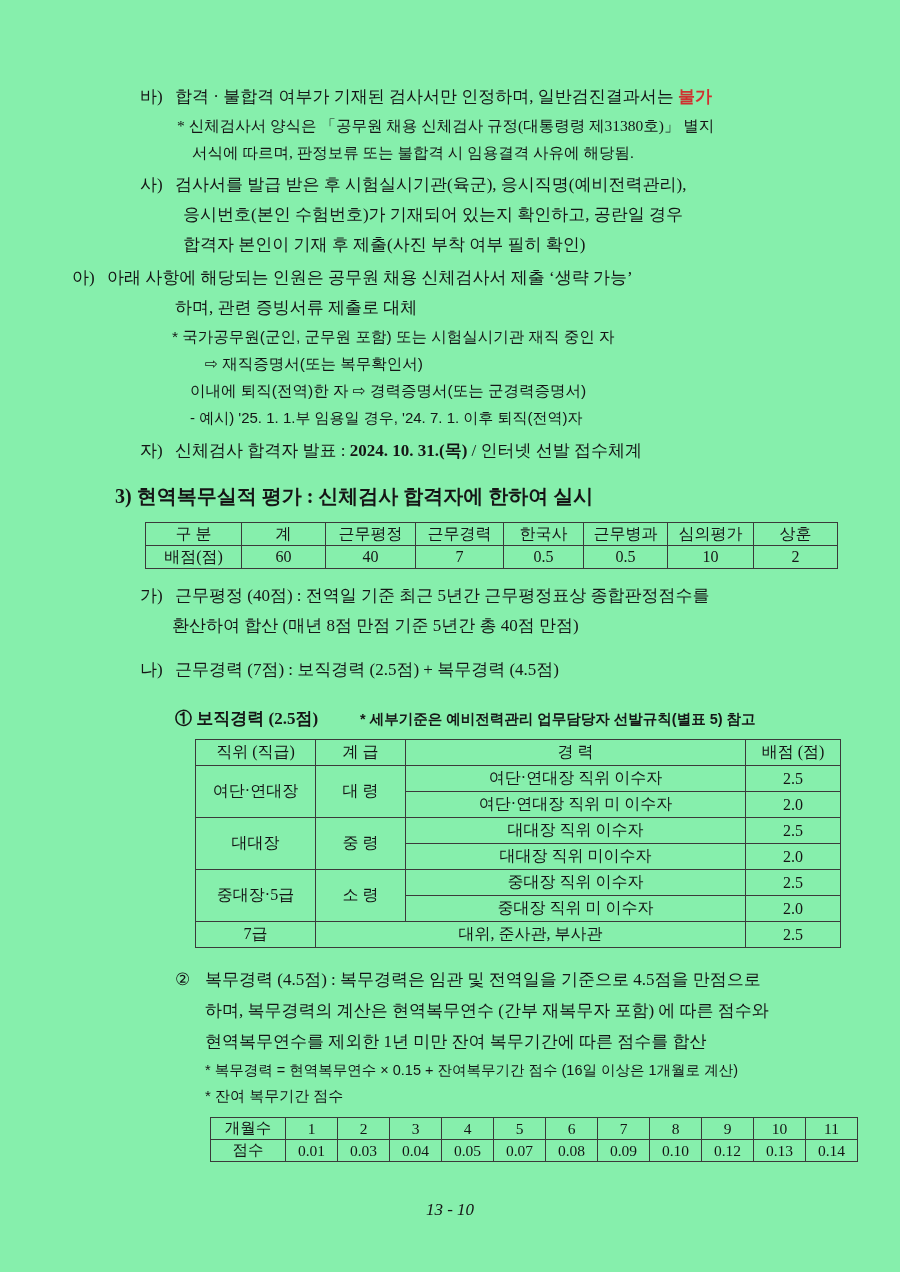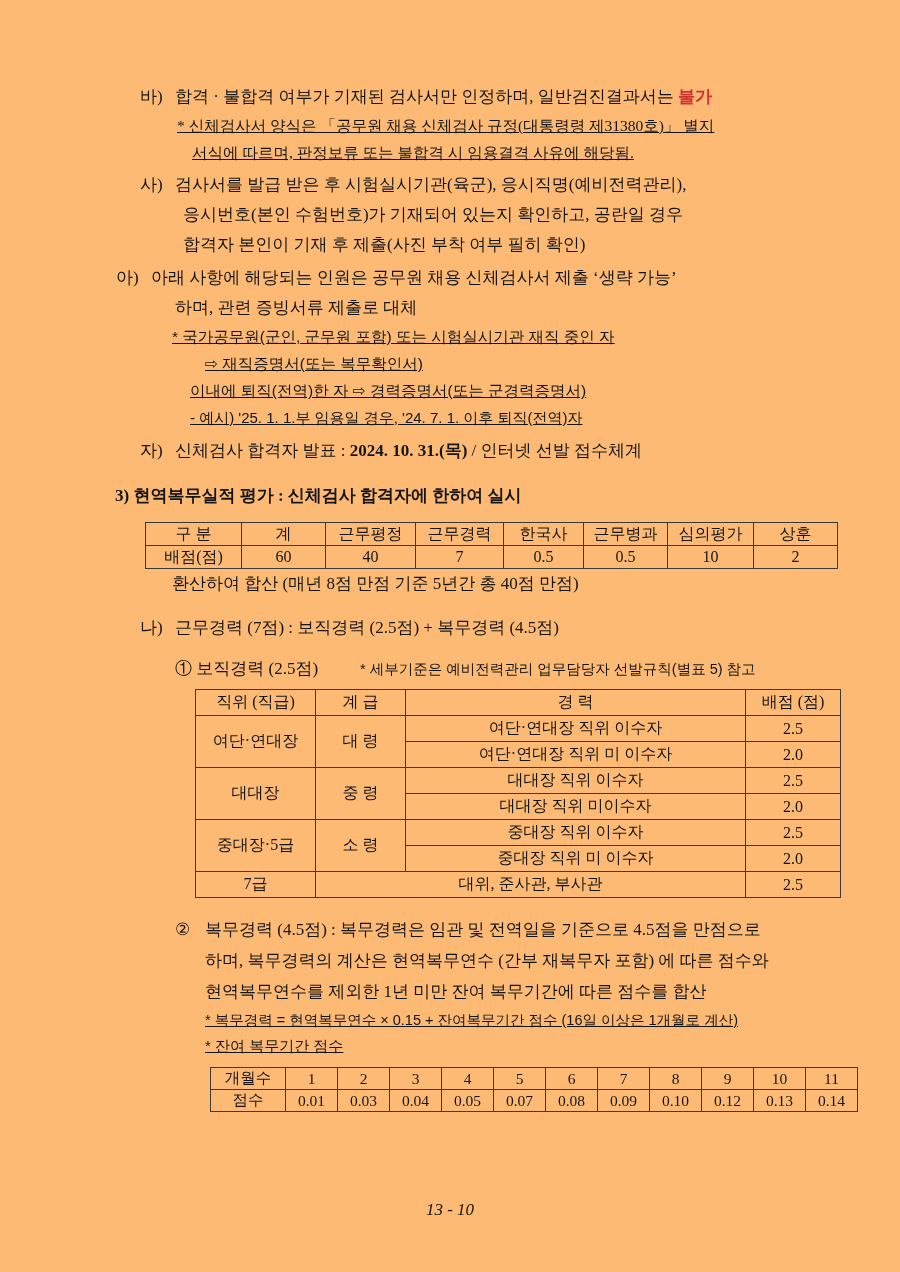--- a/index.html
+++ b/index.html
@@ -1,36 +1,36 @@
 <!DOCTYPE html>
 <html><head>
 <meta charset="utf-8">
 <style>
   * { margin: 0; padding: 0; box-sizing: border-box; }
   html, body { background: #ffffff; }
   .page {
     position: relative;
     width: 900px;
     height: 1272px;
-    background: #fdba74;
+    background: #86efac;
     color: #151515;
     font-family: "Liberation Serif", "DejaVu Serif", serif;
     overflow: hidden;
   }
   .content { padding-top: 82px; }
   .line { font-size: 17px; line-height: 30px; white-space: pre; }
   .label { display: inline-block; width: 35px; }
-  .note  { font-size: 15.5px; line-height: 27px; white-space: pre; text-decoration: underline; }
+  .note  { font-size: 15.5px; line-height: 27px; white-space: pre; }
   .sans  { font-family: "Liberation Sans", "DejaVu Sans", sans-serif; font-size: 15px; }
   .red   { color: #d03030; font-weight: bold; }
   .bold  { font-weight: bold; }
   .heading {
     margin-top: 14px;
     margin-left: 115px;
-    font-size: 17px;
+    font-size: 20px;
     font-weight: bold;
     line-height: 32px;
     white-space: pre;
   }
   table { border-collapse: collapse; table-layout: fixed; border: 1.5px solid #3a3a3a; }
   td {
     border: 1px solid #3a3a3a;
     text-align: center;
     vertical-align: middle;
     font-size: 16px;
@@ -61,21 +61,21 @@
   <div class="content">
 
     <div class="line" style="margin-left:140px;"><span class="label">바)</span><span>합격 · 불합격 여부가 기재된 검사서만 인정하며, 일반검진결과서는 </span><span class="red">불가</span></div>
     <div class="note" style="margin-left:177px;">* 신체검사서 양식은 「공무원 채용 신체검사 규정(대통령령 제31380호)」 별지</div>
     <div class="note" style="margin-left:192px;">서식에 따르며, 판정보류 또는 불합격 시 임용결격 사유에 해당됨.</div>
 
     <div class="line" style="margin-left:140px; margin-top:4px;"><span class="label">사)</span><span>검사서를 발급 받은 후 시험실시기관(육군), 응시직명(예비전력관리),</span></div>
     <div class="line" style="margin-left:183px;">응시번호(본인 수험번호)가 기재되어 있는지 확인하고, 공란일 경우</div>
     <div class="line" style="margin-left:183px;">합격자 본인이 기재 후 제출(사진 부착 여부 필히 확인)</div>
 
-    <div class="line" style="margin-left:116px; margin-top:3px;"><span class="label">아)</span><span>아래 사항에 해당되는 인원은 공무원 채용 신체검사서 제출 ‘생략 가능’</span></div>
+    <div class="line" style="margin-left:72px; margin-top:3px;"><span class="label">아)</span><span>아래 사항에 해당되는 인원은 공무원 채용 신체검사서 제출 ‘생략 가능’</span></div>
     <div class="line" style="margin-left:175px;">하며, 관련 증빙서류 제출로 대체</div>
     <div class="note sans" style="margin-left:172px; font-size:15.5px;">* 국가공무원(군인, 군무원 포함) 또는 시험실시기관 재직 중인 자</div>
     <div class="note sans" style="margin-left:205px; font-size:15.5px;">⇨ 재직증명서(또는 복무확인서)</div>
     <div class="note sans" style="margin-left:190px; font-size:15.5px;">이내에 퇴직(전역)한 자 ⇨ 경력증명서(또는 군경력증명서)</div>
     <div class="note sans" style="margin-left:190px;">- 예시) '25. 1. 1.부 임용일 경우, '24. 7. 1. 이후 퇴직(전역)자</div>
 
     <div class="line" style="margin-left:140px; margin-top:5px;"><span class="label">자)</span><span>신체검사 합격자 발표 : </span><span class="bold">2024. 10. 31.(목)</span><span> / 인터넷 선발 접수체계</span></div>
 
     <div class="heading">3) 현역복무실적 평가 : 신체검사 합격자에 한하여 실시</div>
 
@@ -107,24 +107,25 @@
         <td>40</td>
         <td>7</td>
         <td>0.5</td>
         <td>0.5</td>
         <td>10</td>
         <td>2</td>
       </tr>
     </tbody>
       </table>
 
+    <div class="line" style="margin-left:140px; margin-top:12px;"><span class="label">가)</span><span>근무평정 (40점) : 전역일 기준 최근 5년간 근무평정표상 종합판정점수를</span></div>
     <div class="line" style="margin-left:172px;">환산하여 합산 (매년 8점 만점 기준 5년간 총 40점 만점)</div>
 
     <div class="line" style="margin-left:140px; margin-top:14px;"><span class="label">나)</span><span>근무경력 (7점) : 보직경력 (2.5점) + 복무경력 (4.5점)</span></div>
-    <div class="line" style="margin-left:175px; margin-top:12px; line-height:28px;"><span>① 보직경력 (2.5점)</span><span style="display:inline-block; width:42px;"></span><span class="sans" style="font-size:14.5px;">* 세부기준은 예비전력관리 업무담당자 선발규칙(별표 5) 참고</span></div>
+    <div class="line" style="margin-left:175px; margin-top:20px; line-height:28px;font-weight:bold;"><span>① 보직경력 (2.5점)</span><span style="display:inline-block; width:42px;"></span><span class="sans" style="font-size:14.5px;">* 세부기준은 예비전력관리 업무담당자 선발규칙(별표 5) 참고</span></div>
 
     <table class="position-table">
       <colgroup>
         <col style="width:120px">
           <col style="width:90px">
           <col style="width:340px">
           <col style="width:95px">
       </colgroup>
       <tbody>
           <tr>

